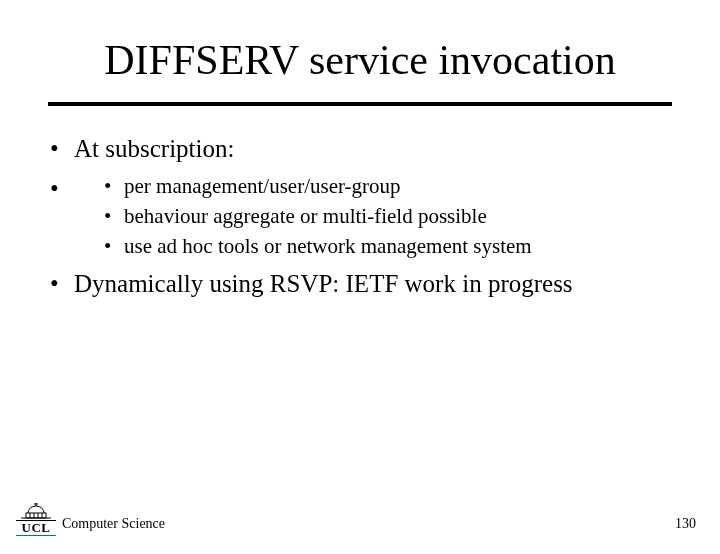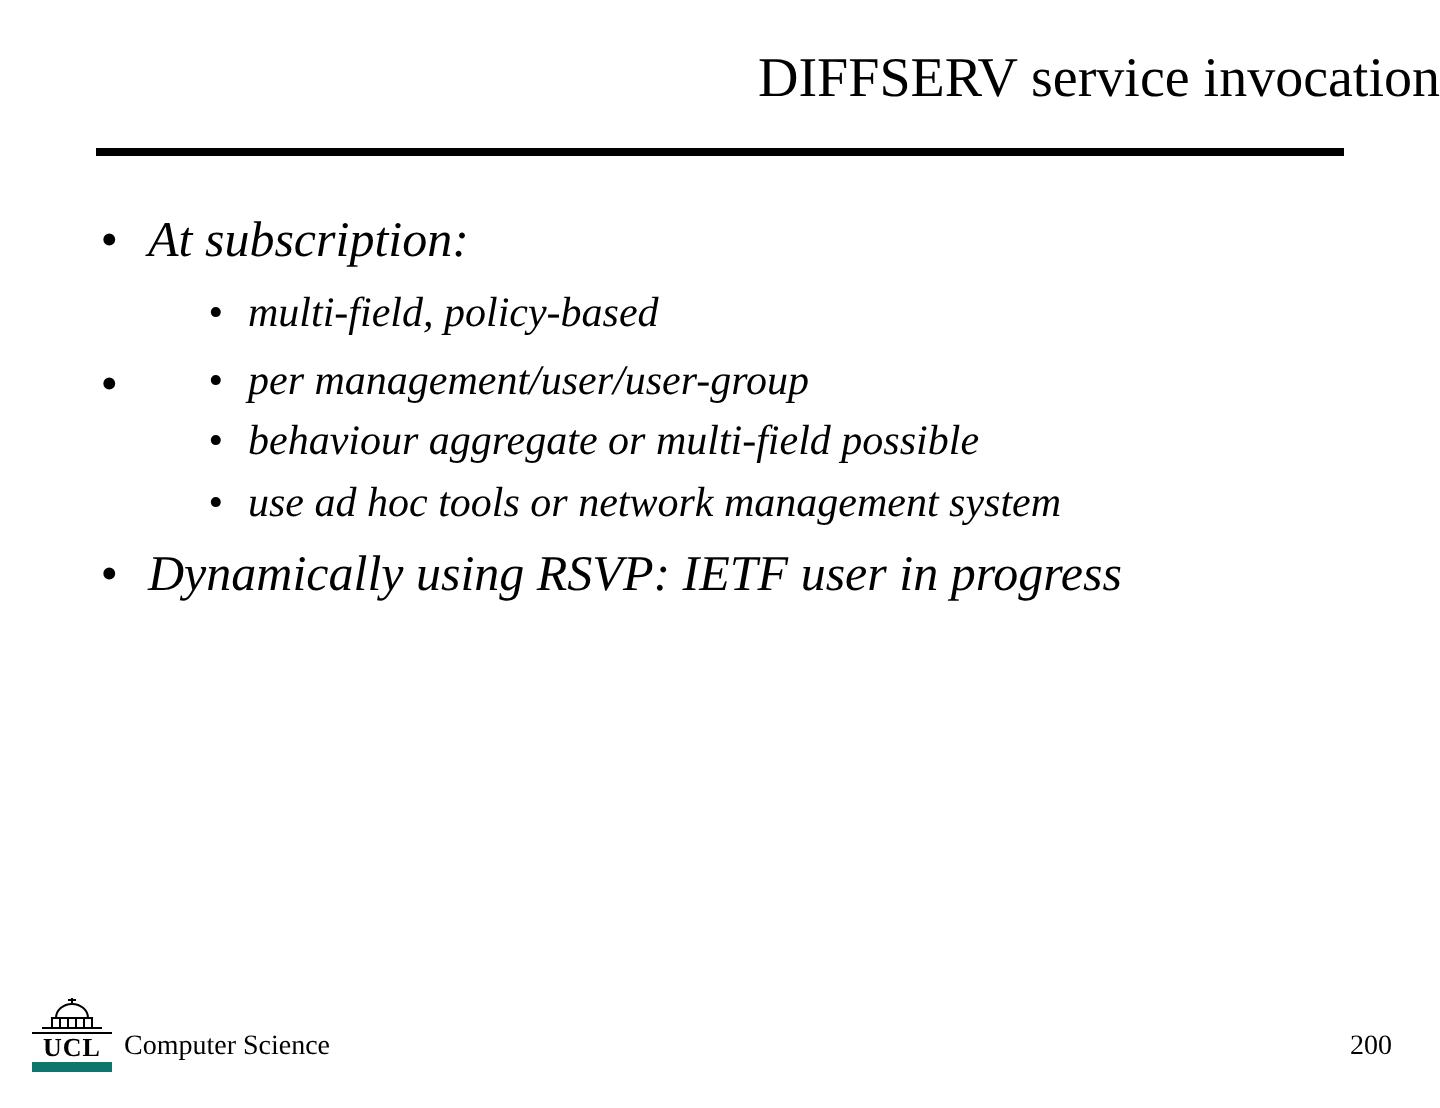--- a/index.html
+++ b/index.html
@@ -13,40 +13,39 @@
     position: relative;
     overflow: hidden;
   }
   .slide {
     width: 720px;
     height: 554px;
     position: relative;
     box-sizing: border-box;
   }
   .title {
-    text-align: right;
-    font-size: 28px;
-    padding-top: 24px;
+    text-align: center;
+    font-size: 42px;
+    padding-top: 36px;
     padding-bottom: 10px;
   }
   .rule {
     margin: 8px 48px 0 48px;
     border: none;
     border-top: 4px solid #000;
   }
   .body {
     padding: 20px 44px 0 44px;
     font-size: 25px;
     line-height: 1.35;
   }
   ul.level1 {
     list-style: none;
     margin: 0;
     padding: 0;
-    font-style: italic;
   }
   ul.level1 > li {
     position: relative;
     padding-left: 30px;
     margin: 6px 0 2px 0;
   }
   ul.level1 > li::before {
     content: "•";
     position: absolute;
     left: 6px;
@@ -85,21 +84,21 @@
     width: 40px;
     text-align: center;
   }
   .logo svg { display: block; margin: 0 auto; }
   .logo-text {
     font-family: "Times New Roman", serif;
     font-weight: bold;
     font-size: 13px;
     letter-spacing: 0.5px;
     border-top: 1px solid #000;
-    border-bottom: 5px solid #0f766e;
+    border-bottom: 1px solid #0f766e;
     margin-top: 1px;
     line-height: 1.1;
   }
   .dept {
     position: absolute;
     left: 62px;
     bottom: 4px;
     font-size: 14px;
   }
   .pagenum {
@@ -115,48 +114,47 @@
 <div class="slide">
 
   <div class="title">DIFFSERV service invocation</div>
   <hr class="rule">
 
   <div class="body">
     <ul class="level1">
       <li>
         <span>At subscription:</span>
         <ul class="level2">
-          <li>multi-field, policy-based</li>
         </ul>
       </li>
       <li>
         <ul class="level2">
           <li>per management/user/user-group</li>
           <li>behaviour aggregate or multi-field possible</li>
           <li>use ad hoc tools or network management system</li>
         </ul>
       </li>
       <li>
-        <span>Dynamically using RSVP: IETF user in progress</span>
+        <span>Dynamically using RSVP: IETF work in progress</span>
       </li>
     </ul>
   </div>
 
   <div class="footer">
     <div class="logo">
       <svg width="34" height="18" viewBox="0 0 34 18">
         <line x1="2" y1="17" x2="32" y2="17" stroke="#000" stroke-width="1"></line>
         <rect x="7" y="12" width="20" height="5" fill="none" stroke="#000" stroke-width="1"></rect>
         <line x1="11" y1="12" x2="11" y2="17" stroke="#000" stroke-width="1"></line>
         <line x1="15" y1="12" x2="15" y2="17" stroke="#000" stroke-width="1"></line>
         <line x1="19" y1="12" x2="19" y2="17" stroke="#000" stroke-width="1"></line>
         <line x1="23" y1="12" x2="23" y2="17" stroke="#000" stroke-width="1"></line>
         <path d="M9 12 A8 7 0 0 1 25 12" fill="none" stroke="#000" stroke-width="1"></path>
         <line x1="17" y1="5" x2="17" y2="2" stroke="#000" stroke-width="1"></line>
         <line x1="15" y1="3" x2="19" y2="3" stroke="#000" stroke-width="1"></line>
       </svg>
       <div class="logo-text">UCL</div>
     </div>
     <div class="dept">Computer Science</div>
-    <div class="pagenum">200</div>
+    <div class="pagenum">130</div>
   </div>
 
 </div>
 
 </body></html>

